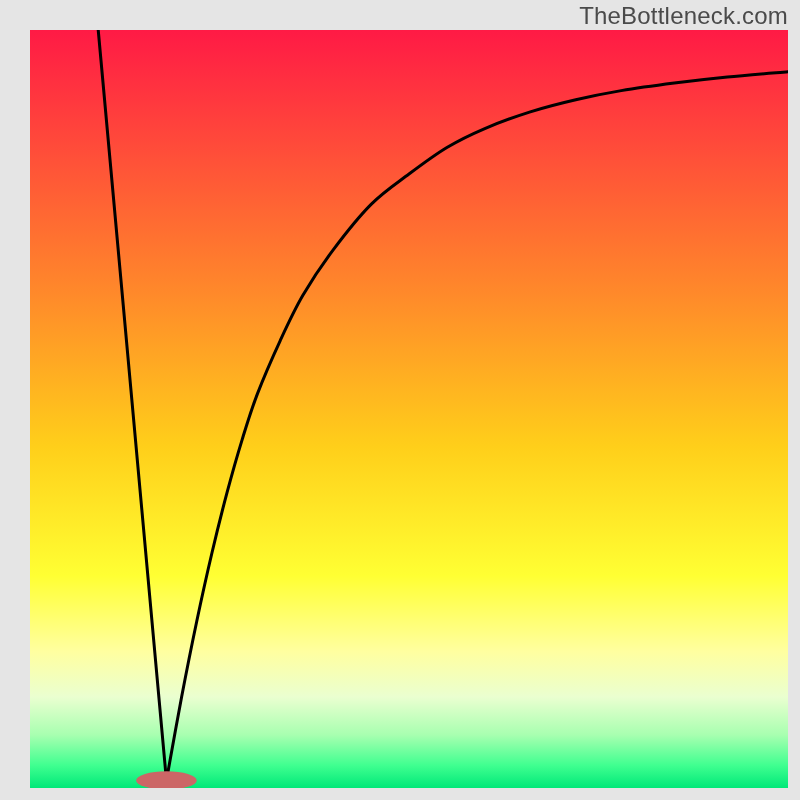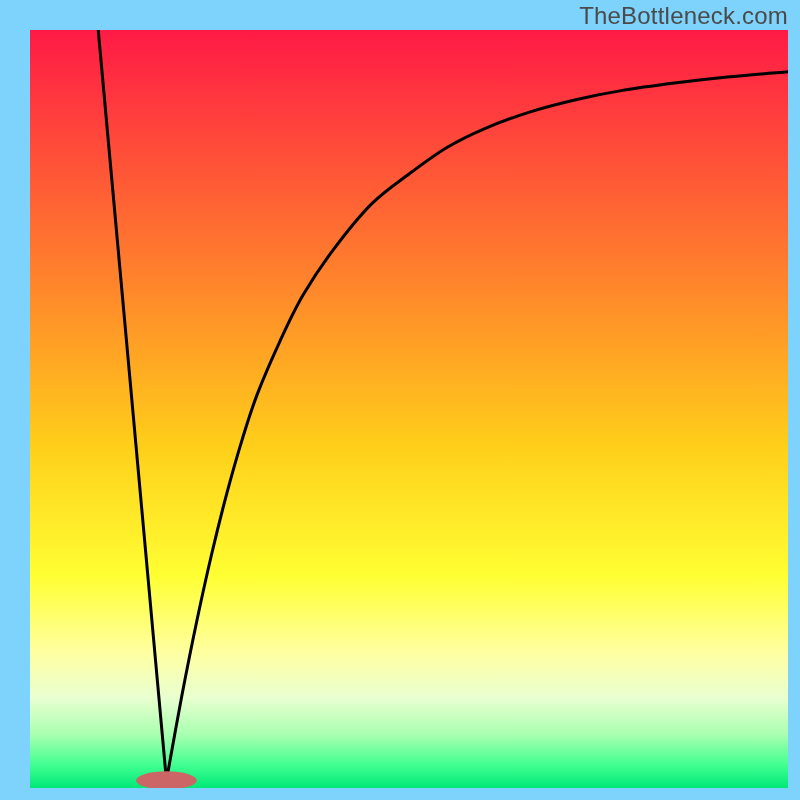--- a/index.html
+++ b/index.html
@@ -8,21 +8,21 @@
     width: 800px;
     height: 800px;
     overflow: hidden;
     background: #000;
     font-family: Arial, Helvetica, sans-serif;
   }
   .frame {
     position: relative;
     width: 800px;
     height: 800px;
-    background: #7dd3fc;
+    background: #e5e5e5;
   }
   .plot-area {
     position: absolute;
     left: 30px;
     top: 30px;
     width: 758px;
     height: 758px;
     overflow: hidden;
   }
   .watermark {

